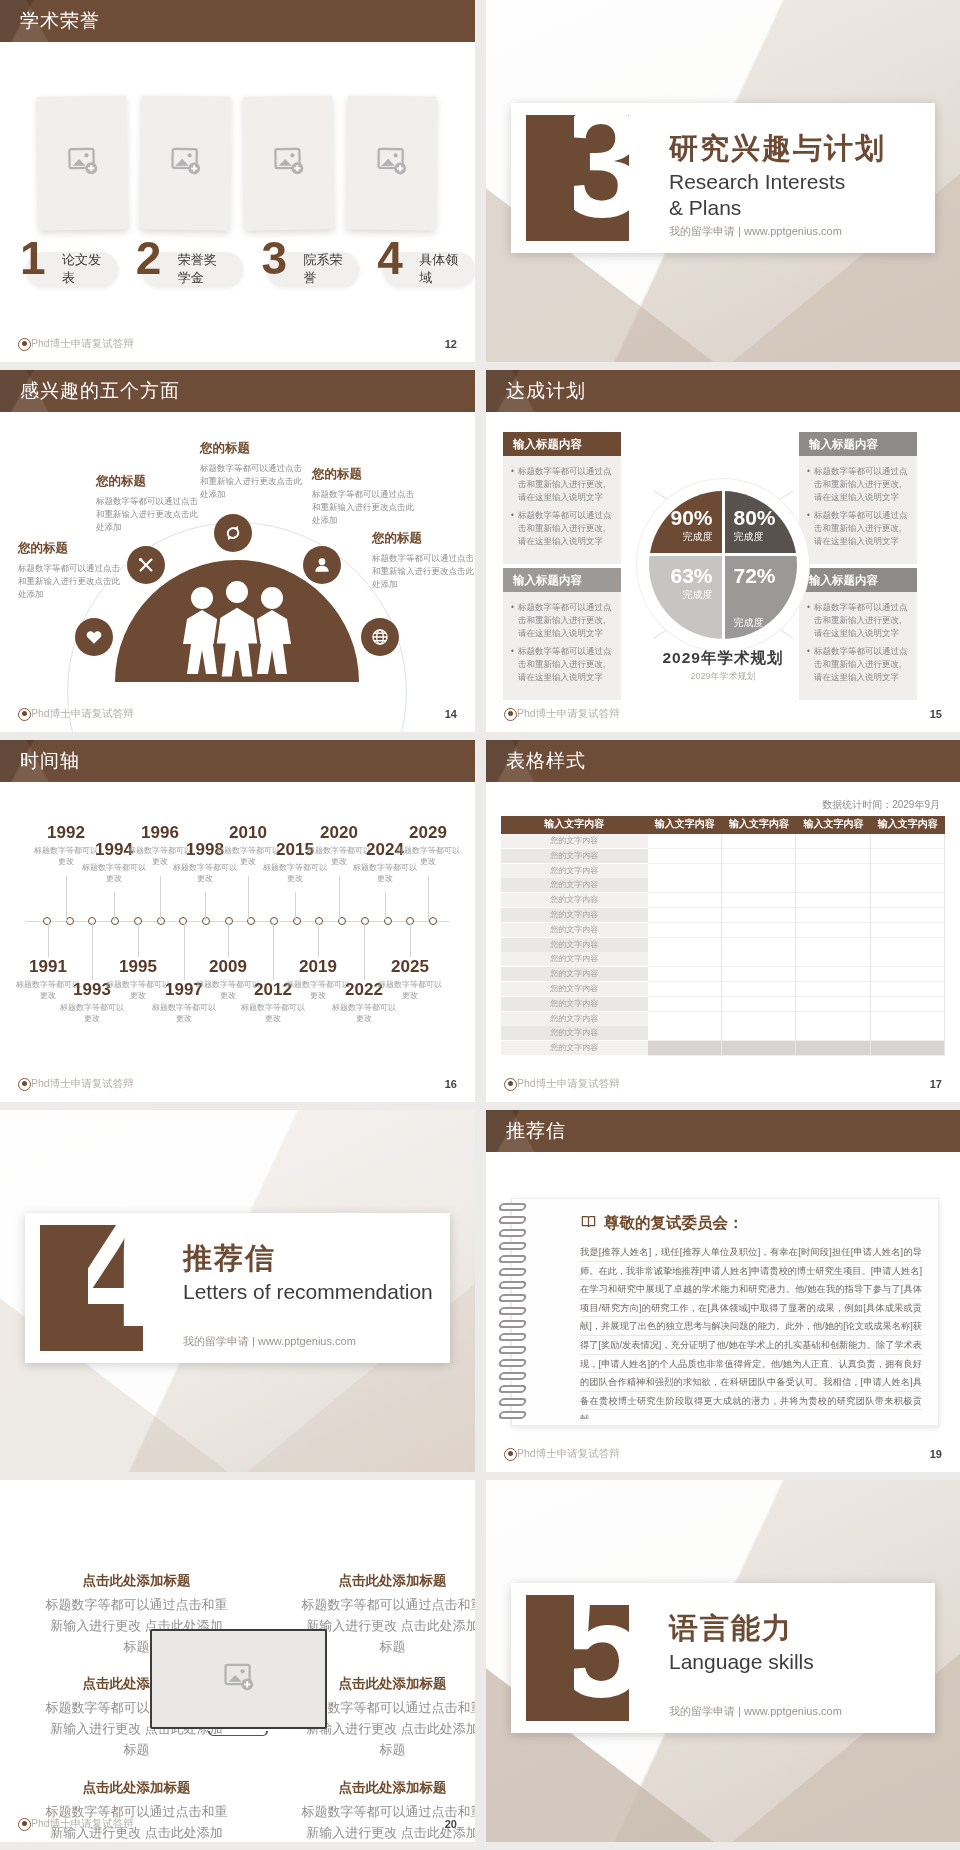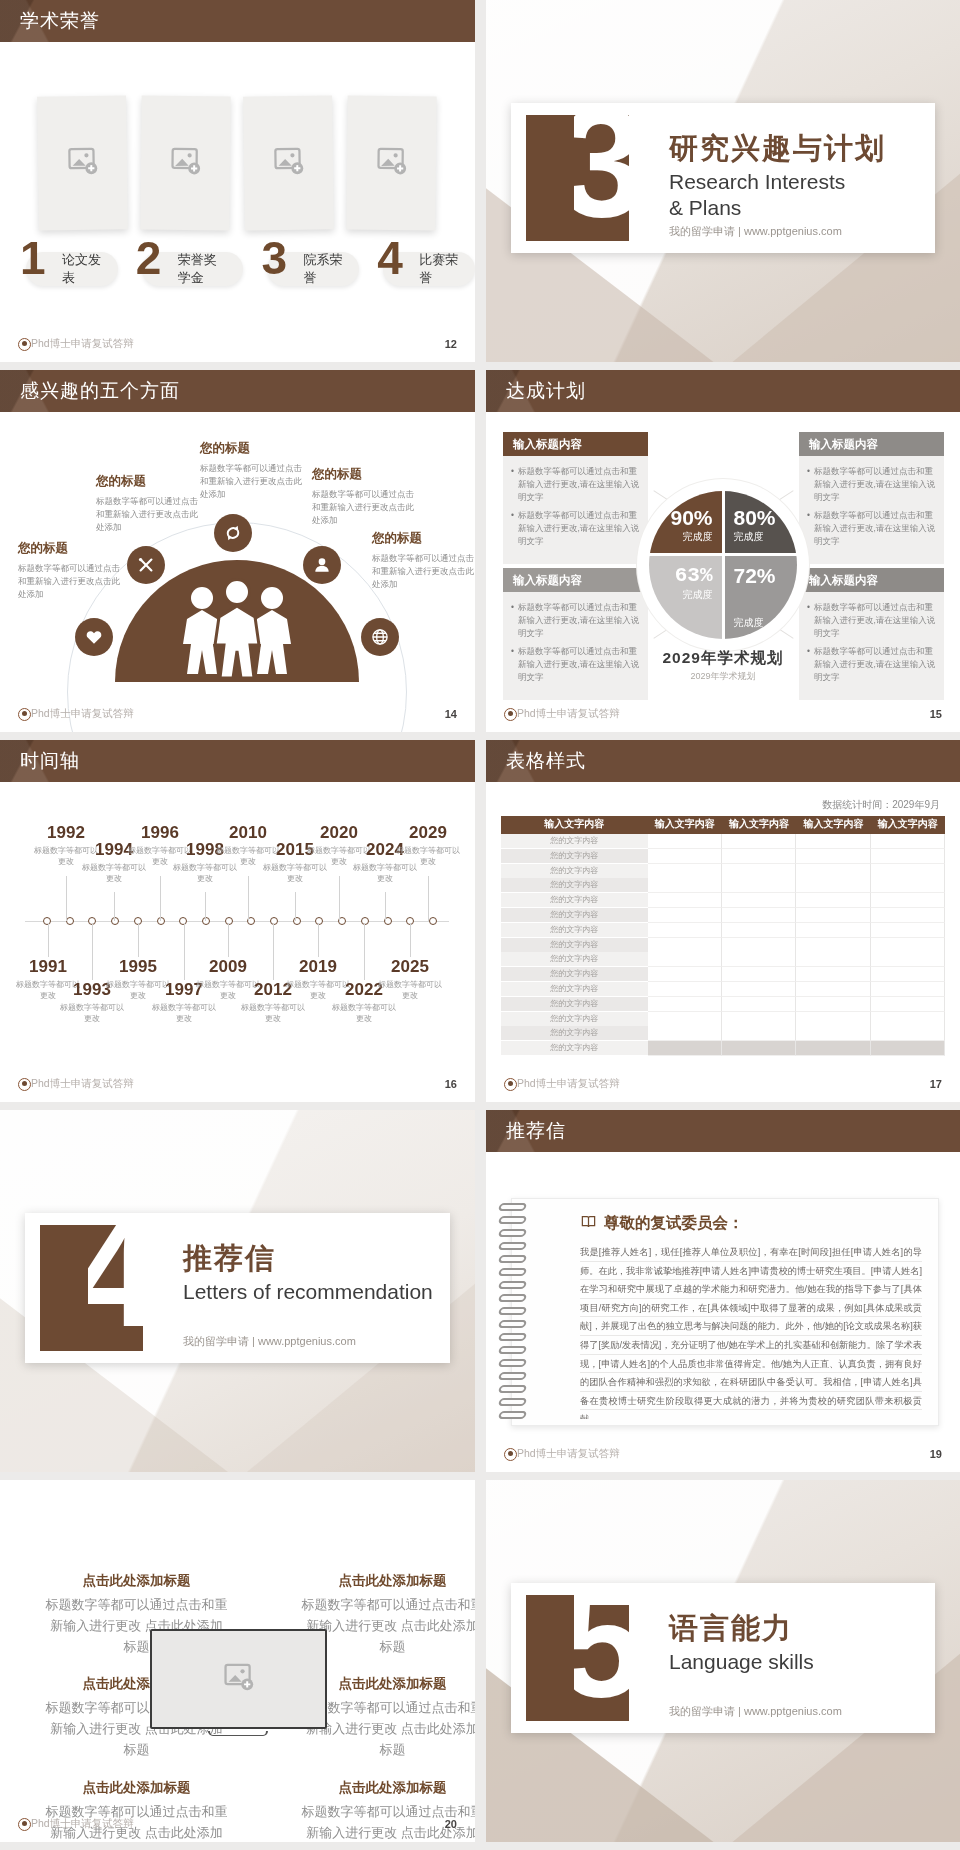--- a/index.html
+++ b/index.html
@@ -52,21 +52,21 @@
   .aicon svg { width:20px; height:20px; }
   .ic0 { left:75px;  top:248px; } .ic1 { left:127px; top:176px; } .ic2 { left:214px; top:144px; }
   .ic3 { left:303px; top:176px; } .ic4 { left:361px; top:248px; }
   .ablock { position:absolute; width:108px; }
   .atitle { font-size:12.5px; font-weight:bold; color:#6f4a2d; }
   .abody { margin-top:5px; font-size:8.5px; line-height:1.55; color:#8f8f8f; }
   .pos0 { left:18px;  top:170px; } .pos1 { left:96px;  top:103px; } .pos2 { left:200px; top:70px; }
   .pos3 { left:312px; top:96px; }  .pos4 { left:372px; top:160px; }
 
   
-  .pbox { position:absolute; width:145px; }
+  .pbox { position:absolute; width:118px; }
   .pb0 { left:17px; top:62px; } .pb1 { left:313px; top:62px; } .pb2 { left:17px; top:198px; } .pb3 { left:313px; top:198px; }
   .pbox-h { height:24px; line-height:24px; padding-left:10px; color:#fff; font-size:11.5px; font-weight:bold; }
   .pbox-b { background:#f0efee; padding:9px 8px 10px 8px; min-height:98px; }
   .bullet { display:flex; gap:4px; font-size:8.5px; line-height:1.5; color:#8a8a8a; margin-bottom:6px; }
   .bdot { color:#777; }
   .conn { position:absolute; height:1px; width:58px; background:#e2e0de; }
   .cn0 { left:163px; top:136px; transform:rotate(33deg); } .cn1 { left:254px; top:136px; transform:rotate(-33deg); }
   .cn2 { left:163px; top:252px; transform:rotate(-33deg); } .cn3 { left:254px; top:252px; transform:rotate(33deg); }
   .qring { position:absolute; left:151px; top:109px; width:172px; height:172px; border-radius:50%; background:#fff; box-shadow:0 0 0 1px #efeeec; }
   .qwrap { position:absolute; left:163px; top:121px; width:148px; height:148px; border-radius:50%; overflow:hidden; display:grid; grid-template-columns:1fr 1fr; grid-template-rows:1fr 1fr; gap:3px; background:#fff; }
@@ -172,21 +172,21 @@
         <div class="pill">
           <span class="pill-num">2</span>
           <span class="pill-label">荣誉奖学金</span>
         </div>
         <div class="pill">
           <span class="pill-num">3</span>
           <span class="pill-label">院系荣誉</span>
         </div>
         <div class="pill">
           <span class="pill-num">4</span>
-          <span class="pill-label">比赛荣誉</span>
+          <span class="pill-label">具体领域</span>
         </div>
       </div>
     <div class="sfooter">
       <span class="fbrand">
           <span class="flogo"></span>
           <span>Phd博士申请复试答辩</span>
         </span>
       <span class="fpage">12</span>
     </div>
   </div>
@@ -351,21 +351,21 @@
     <div class="qring"></div>
     <div class="qwrap">
         <div class="quad q0" style="background: rgb(109, 74, 51);">
           <div class="qval">90%</div>
           <div class="qlab">完成度</div>
         </div>
         <div class="quad q1" style="background: rgb(87, 82, 78);">
           <div class="qval">80%</div>
           <div class="qlab">完成度</div>
         </div>
-        <div class="quad q2" style="background: rgb(199, 197, 196); font-family: Liberation Mono, monospace;">
+        <div class="quad q2" style="background: rgb(199, 197, 196);">
           <div class="qval">63%</div>
           <div class="qlab">完成度</div>
         </div>
         <div class="quad q3" style="background: rgb(155, 153, 152); gap: 28px;">
           <div class="qval">72%</div>
           <div class="qlab">完成度</div>
         </div>
       </div>
     <div class="pcap">2029年学术规划</div>
     <div class="psub">2029年学术规划</div>

